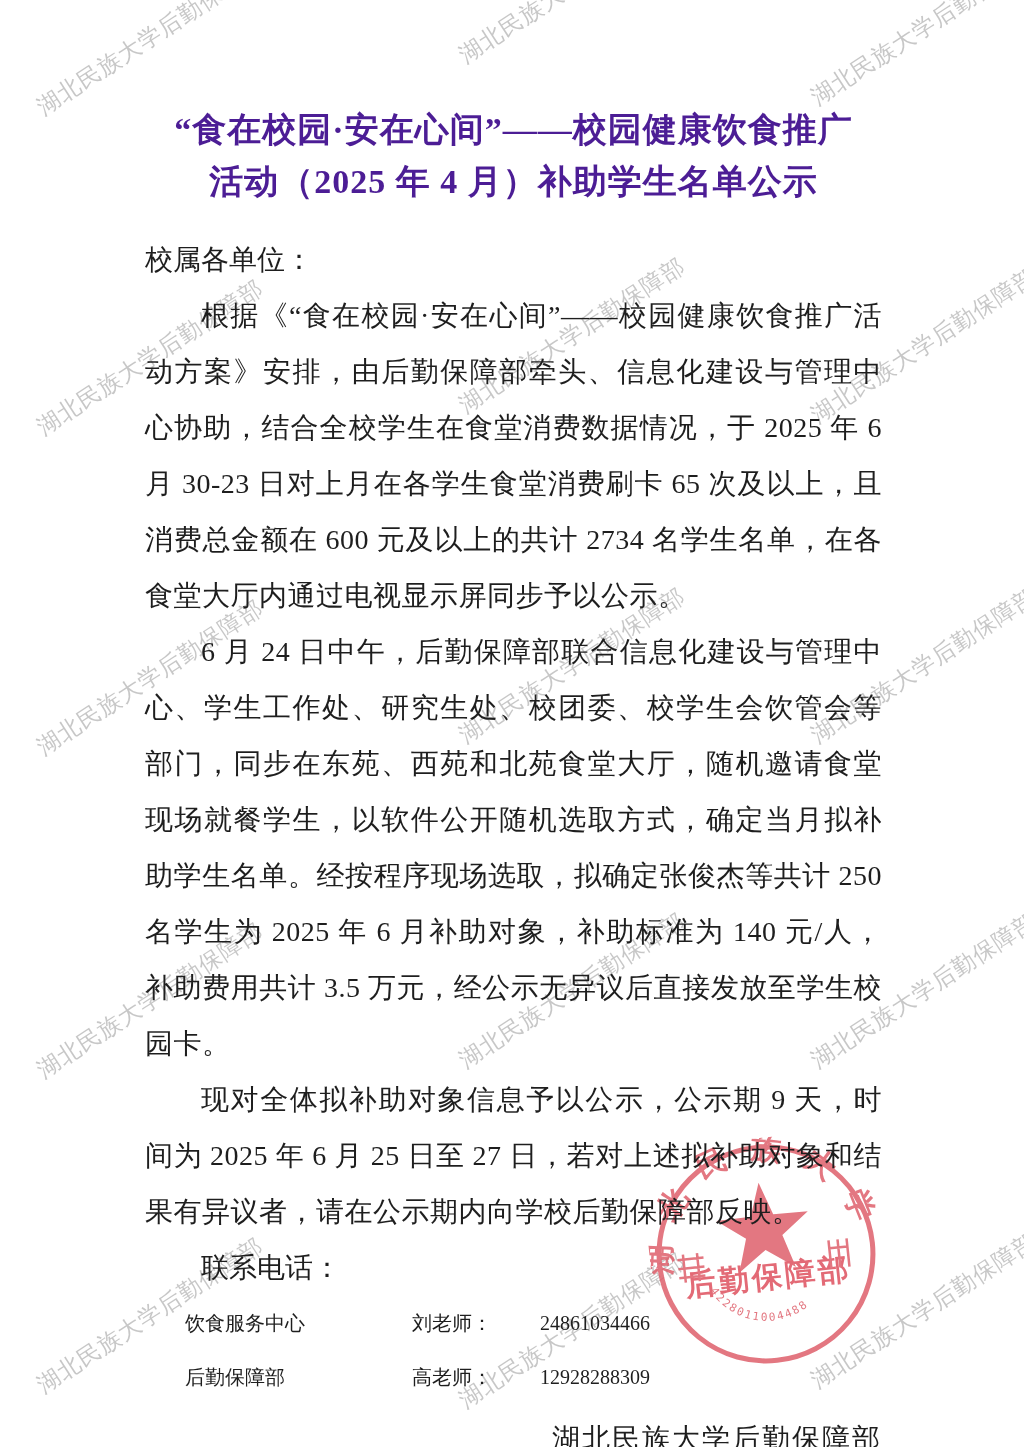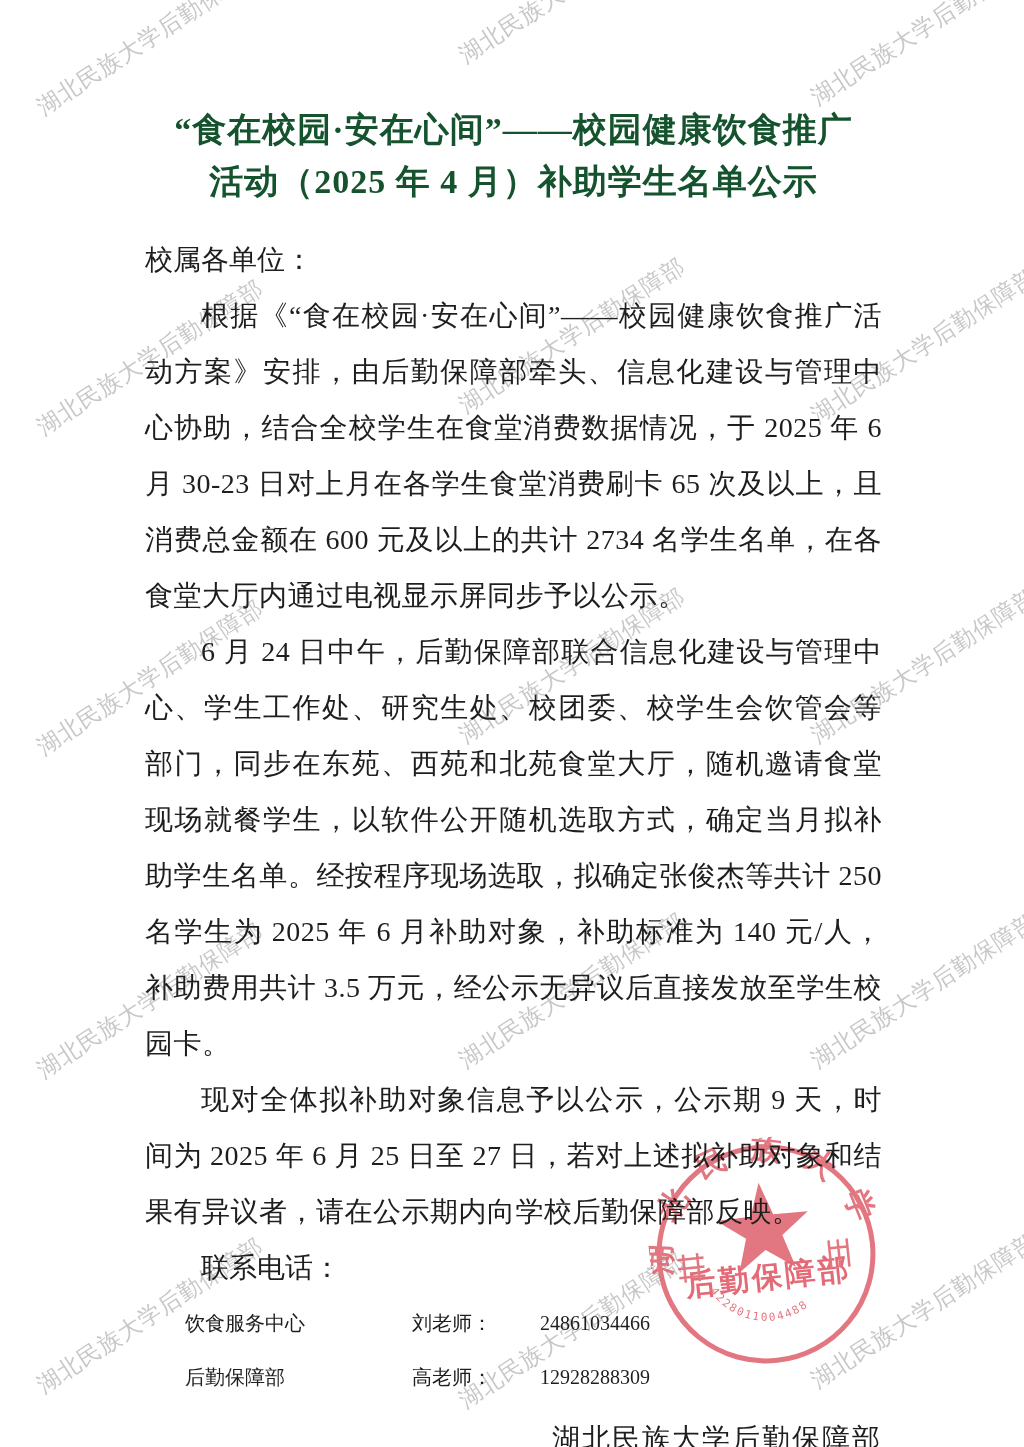--- a/index.html
+++ b/index.html
@@ -29,21 +29,21 @@
     position: relative;
     z-index: 3;
     padding: 104px 142px 0 145px;
   }
   .doc-title {
     text-align: center;
     font-weight: bold;
     font-size: 34px;
     line-height: 52px;
     letter-spacing: 1px;
-    color: #14532d;
+    color: #4c1d95;
     margin-bottom: 24px;
   }
   .doc-title span { display: block; }
   .salutation {
     font-size: 28px;
     line-height: 56px;
     margin-top: 6px;
   }
   .para {
     font-size: 28px;

